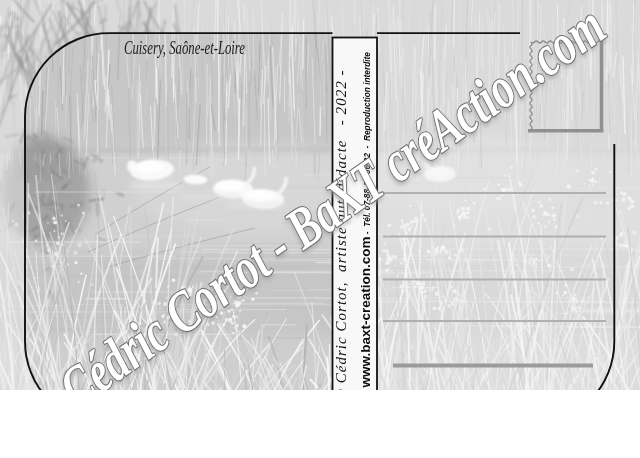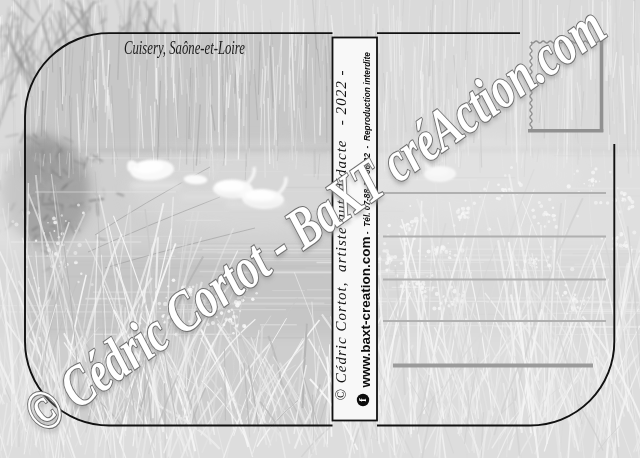--- a/index.html
+++ b/index.html
@@ -1,14 +1,14 @@
 <!DOCTYPE html>
 <html><head><meta charset="utf-8"><style>
 html,body{margin:0;padding:0;background:#fff}
-#card{position:relative;width:640px;height:458px;overflow:hidden}
+#card{position:relative;width:640px;height:390px;overflow:hidden}
 </style></head><body>
 <div id="card">
 <svg width="640" height="458" viewBox="0 0 640 458">
 <defs>
 <g id="ph">
 <rect x="0" y="0" width="640" height="458" fill="#c9c9c9"></rect>
 <g style="filter:blur(7px)">
 <rect x="-20" y="-20" width="700" height="178" fill="#c5c5c5"></rect>
 <rect x="-20" y="148" width="700" height="110" fill="#cecece"></rect>
 <rect x="-20" y="252" width="700" height="90" fill="#c4c4c4"></rect>

